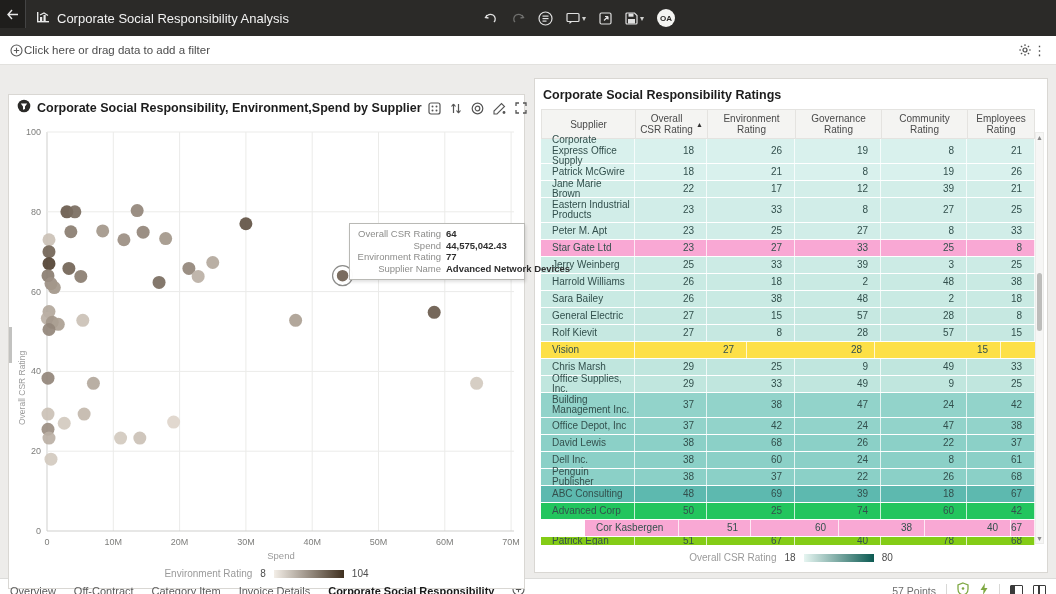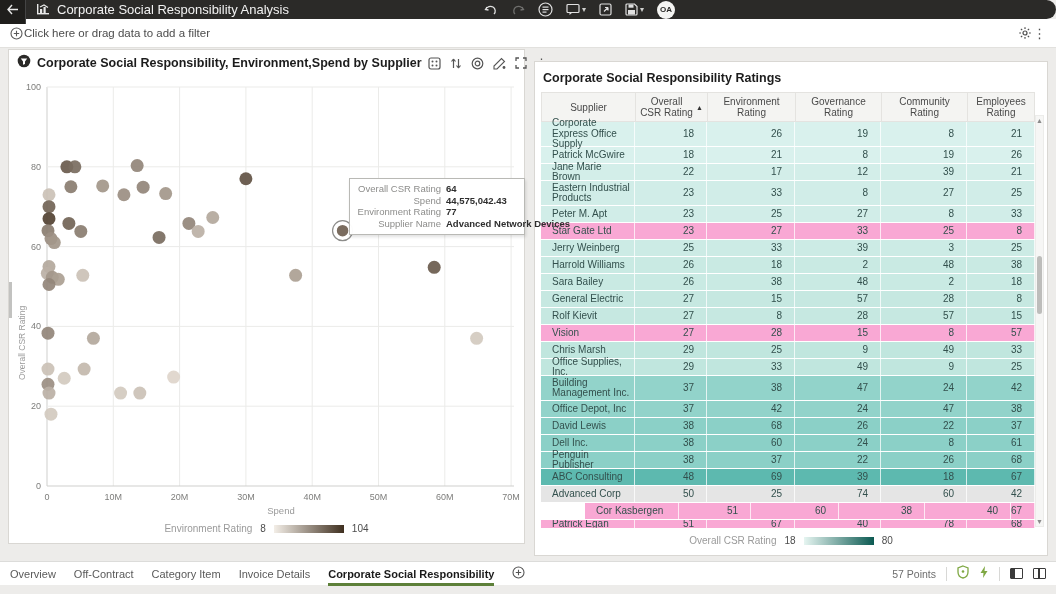--- a/index.html
+++ b/index.html
@@ -1,20 +1,20 @@
 <!DOCTYPE html>
 <html><head>
 <meta charset="utf-8">
 <style>
   * { margin:0; padding:0; box-sizing:border-box; }
   html,body { width:1056px; height:594px; overflow:hidden; background:#edecea;
     font-family:"Liberation Sans", sans-serif; }
 
   
-  .topbar { height:19px; background:#2b2a28; display:flex; align-items:center; color:#e8e8e8;border-radius:10px; }
+  .topbar { height:36px; background:#2b2a28; display:flex; color:#e8e8e8; }
   .back-block { width:26px; height:28px; background:#1f1e1c; display:flex; align-items:center;
     justify-content:center; cursor:pointer; border-right:1px solid #444; }
   .tb-left { display:flex; align-items:center; gap:7px; padding-left:10px; }
   .tb-title { font-size:13px; color:#f2f2f2; }
   .tb-tabs { margin-left:auto; display:flex; align-items:center; gap:4px; font-size:11px; }
   .tb-tab { padding:3px 9px; color:#cfcfcd; border-radius:2px; cursor:pointer; }
   .tb-tab.active { background:#575450; color:#fff; }
   .tb-icons { margin-left:195px; display:flex; align-items:center; gap:13px; padding-right:10px; }
   .tb-icons .ic { display:flex; align-items:center; cursor:pointer; }
   .caret { font-size:8px; color:#cfcfcd; margin-left:2px; }
@@ -23,21 +23,21 @@
 
   
   .filterbar { height:29px; background:#fff; border-bottom:1px solid #e2e1de; display:flex;
     align-items:center; padding:0 10px; color:#4c4c4c; font-size:11.5px; gap:1px; }
   .filterbar .spacer { flex:1; }
   .filterbar .ic { color:#4c4c4c; display:flex; align-items:center; cursor:pointer; }
 
   
   .main { position:relative; height:513px; }
   .card { position:absolute; background:#fff; border:1px solid #d9d7d3; }
-  #chart-card { left:8px; top:1px; width:517px; height:495px; }
+  #chart-card { left:8px; top:29px; width:517px; height:495px; }
   #table-card { left:534px; top:13px; width:514px; height:495px; }
 
   
   .chart-header { height:26px; display:flex; align-items:center; padding:0 8px; gap:6px; }
   .chart-title { font-size:12.5px; font-weight:bold; color:#1c1c1c; white-space:nowrap; }
   .chart-tools { margin-left:auto; display:flex; align-items:center; gap:9px; color:#555; }
   .chart-tools .ic { display:flex; align-items:center; cursor:pointer; }
   #scatter-svg { position:absolute; left:0; top:26px; }
   .y-axis-title { position:absolute; left:8px; top:330px; transform:rotate(-90deg);
     transform-origin:0 0; font-size:8.5px; color:#9a9a9a; white-space:nowrap; }
@@ -424,21 +424,21 @@
             <div class="g-cell num c5">8</div>
           </div>
           <div class="g-row" style="background: rgb(198, 232, 225); height: 17px;">
             <div class="g-cell sup c0">Rolf Kievit</div>
             <div class="g-cell num c1">27</div>
             <div class="g-cell num c2">8</div>
             <div class="g-cell num c3">28</div>
             <div class="g-cell num c4">57</div>
             <div class="g-cell num c5">15</div>
           </div>
-          <div class="g-row" style="background: #f9a8d4; height: 17px;">
+          <div class="g-row" style="background: #fde047; height: 17px; gap: 40px;">
             <div class="g-cell sup c0">Vision</div>
             <div class="g-cell num c1">27</div>
             <div class="g-cell num c2">28</div>
             <div class="g-cell num c3">15</div>
             <div class="g-cell num c4">8</div>
             <div class="g-cell num c5">57</div>
           </div>
           <div class="g-row" style="background: rgb(192, 230, 222); height: 17px;">
             <div class="g-cell sup c0">Chris Marsh</div>
             <div class="g-cell num c1">29</div>
@@ -496,37 +496,37 @@
             <div class="g-cell num c5">68</div>
           </div>
           <div class="g-row" style="background: rgb(93, 185, 175); height: 17px;">
             <div class="g-cell sup c0">ABC Consulting</div>
             <div class="g-cell num c1">48</div>
             <div class="g-cell num c2">69</div>
             <div class="g-cell num c3">39</div>
             <div class="g-cell num c4">18</div>
             <div class="g-cell num c5">67</div>
           </div>
-          <div class="g-row" style="background: #e5e5e5; height: 17px; text-align: center;">
+          <div class="g-row" style="background: #22c55e; height: 17px; text-align: center;">
             <div class="g-cell sup c0">Advanced Corp</div>
             <div class="g-cell num c1">50</div>
             <div class="g-cell num c2">25</div>
             <div class="g-cell num c3">74</div>
             <div class="g-cell num c4">60</div>
             <div class="g-cell num c5">42</div>
           </div>
           <div class="g-row" style="background: #f9a8d4; height: 17px; margin-left: 44px;">
             <div class="g-cell sup c0">Cor Kasbergen</div>
             <div class="g-cell num c1">51</div>
             <div class="g-cell num c2">60</div>
             <div class="g-cell num c3">38</div>
             <div class="g-cell num c4">40</div>
             <div class="g-cell num c5">67</div>
           </div>
-          <div class="g-row" style="background: #f9a8d4; height: 9px; overflow: hidden;">
+          <div class="g-row" style="background: #84cc16; height: 9px; overflow: hidden;">
             <div class="g-cell sup c0">Patrick Egan</div>
             <div class="g-cell num c1">51</div>
             <div class="g-cell num c2">67</div>
             <div class="g-cell num c3">40</div>
             <div class="g-cell num c4">78</div>
             <div class="g-cell num c5">68</div>
           </div>
         </div>
     </div>
     <div class="v-scroll">

